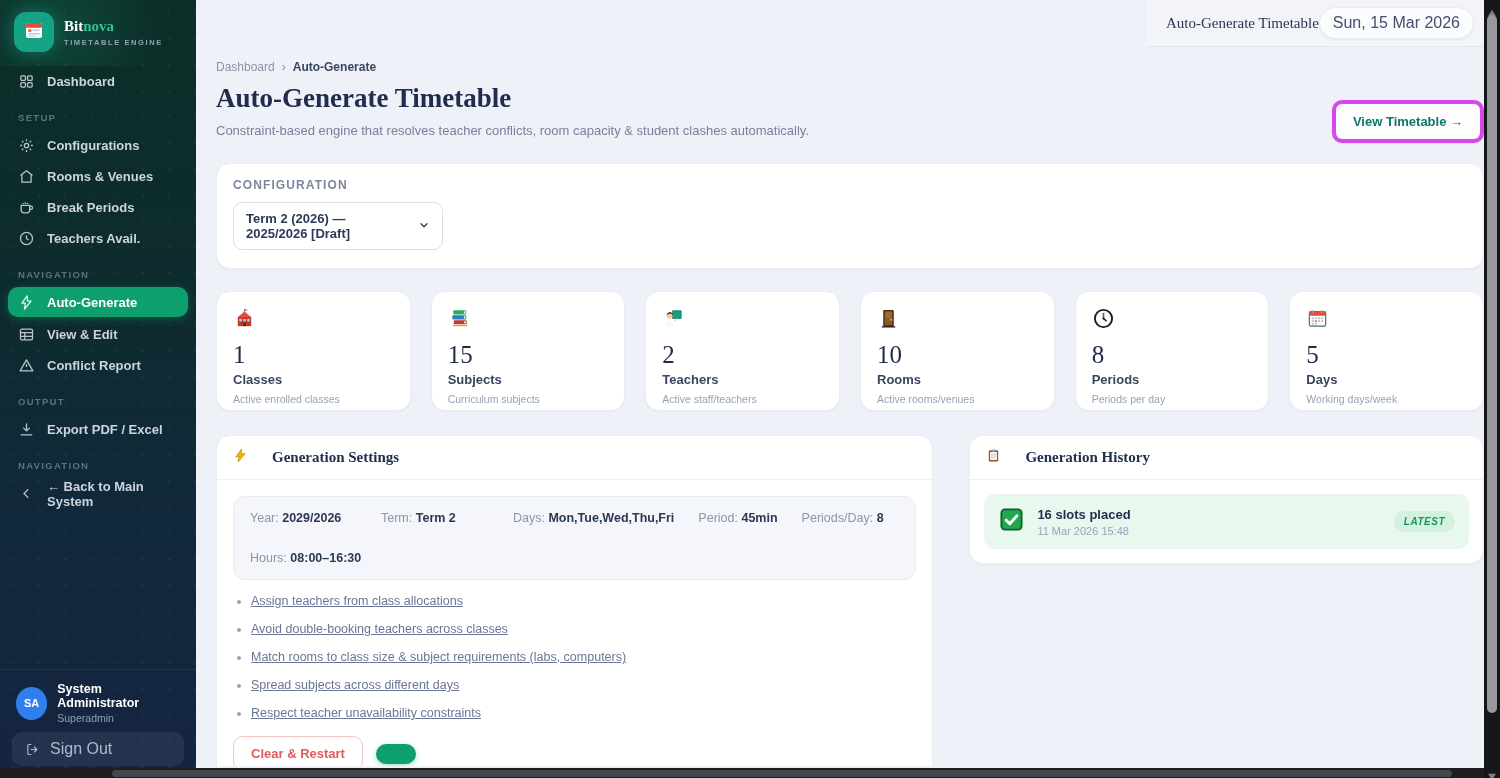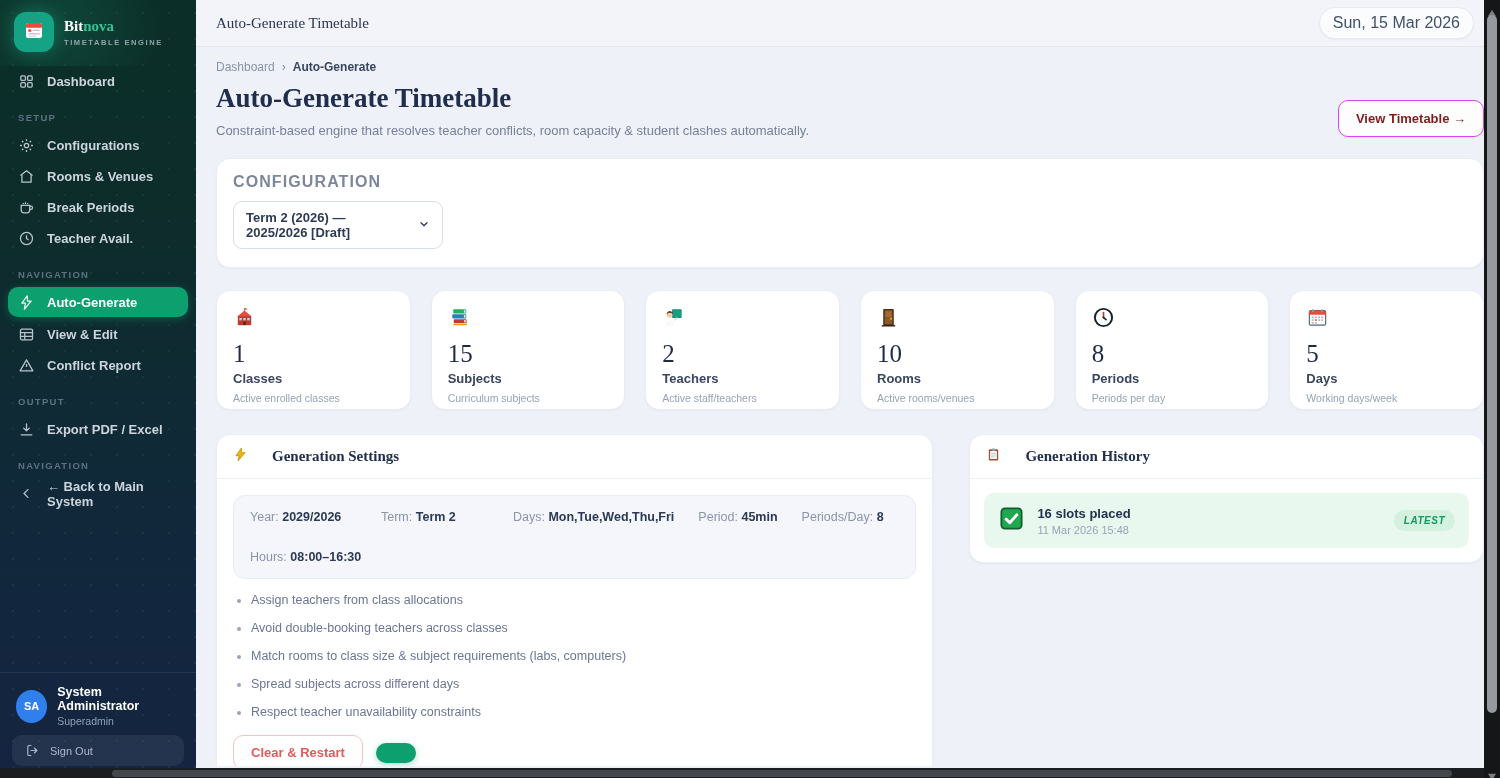--- a/index.html
+++ b/index.html
@@ -29,44 +29,44 @@
   .nav-item.active { background:#0e9f6e; color:#fff; margin:2px 8px; padding-left:10px;
     border-radius:10px; height:30px; box-shadow:0 2px 8px rgba(14,159,110,.4); }
   .side-footer { position:absolute; left:0; right:0; bottom:12px; padding:10px 12px 0;
     border-top:1px solid rgba(255,255,255,.08); }
   .user-row { display:flex; align-items:center; gap:10px; padding:2px 4px 8px; }
   .avatar { width:33px; height:33px; border-radius:50%; background:#2f80ed; color:#fff;
     font-size:11px; font-weight:700; display:flex; align-items:center; justify-content:center; }
   .user-name { font-size:12.5px; font-weight:700; color:#fff; }
   .user-role { font-size:10.5px; color:#8fa0b5; margin-top:2px; }
   .signout { display:flex; align-items:center; gap:10px; background:rgba(255,255,255,.07);
-    border-radius:10px; padding:8px 13px; font-size:11px; color:#aeb9cd; cursor:pointer; }
+    border-radius:10px; padding:8px 13px; font-size:16px; color:#aeb9cd; cursor:pointer; }
 
   
-  .main { flex:1; height:766px; overflow:hidden; display:flex; flex-direction:column; }
+  .main { flex:1; height:766px; overflow:hidden; display:flex; flex-direction:column;align-items:flex-end; }
   .topbar { height:47px; flex:0 0 47px; background:#f2f4f9; border-bottom:1px solid #e1e6ef;
     display:flex; align-items:center; padding:0 26px 0 20px; }
   .topbar-title { font-family:"Liberation Serif","DejaVu Serif",serif; font-size:15px; color:#2a3650; }
   .date-pill { margin-left:auto; background:#fbfcfe; border:1px solid #e7ebf2; border-radius:999px;
     padding:6px 13px; font-size:16px; color:#42506b; box-shadow:0 1px 2px rgba(16,24,40,.05); }
   .content { padding:13px 16px 0 20px; }
   .crumbs { font-size:12px; color:#8a94a8; display:flex; gap:7px; align-items:center; }
   .crumb-cur { color:#39465f; font-weight:700; }
   .head-row { display:flex; align-items:flex-start; }
   .h1 { font-family:"Liberation Serif","DejaVu Serif",serif; font-size:27px; font-weight:600;
     color:#202d4d; margin:9px 0 9px; }
   .subtitle { font-size:13px; color:#77819a; }
-  .btn { display:inline-flex; align-items:center; gap:7px; background:#fdfdfe; border:1px solid #d946ef;
-    border-radius:10px; font-size:13px; font-weight:600; color:#7f1d1d; cursor:pointer;
+  .btn { display:inline-flex; align-items:center; gap:7px; background:#fdfdfe; border:4px solid #d946ef;
+    border-radius:10px; font-size:13px; font-weight:600; color:#0f766e; cursor:pointer;
     box-shadow:0 1px 2px rgba(16,24,40,.05); }
   .view-tt-btn { margin-left:auto; margin-top:26px; padding:10px 17px; }
   .card { background:#fff; border:1px solid #e9edf4; border-radius:14px;
     box-shadow:0 1px 2px rgba(16,24,40,.04); }
   .config-card { margin-top:20px; padding:14px 16px 18px; }
-  .config-label { font-size:16px; font-weight:700; letter-spacing:1.1px; color:#7d879c; }
+  .config-label { font-size:12px; font-weight:700; letter-spacing:1.1px; color:#7d879c; }
   .select { margin-top:10px; width:210px; border:1.5px solid #d8deea; border-radius:9px;
     padding:8px 12px; font-size:13px; font-weight:600; color:#2c3a57; display:flex;
     align-items:center; gap:10px; cursor:pointer; background:#fff; }
   .select svg { margin-left:auto; }
 
   .stats { display:grid; grid-template-columns:repeat(6,1fr); gap:20px; margin-top:22px; }
   .stat-card { padding:15px 16px; height:120px; }
   .stat-num { font-family:"Liberation Serif","DejaVu Serif",serif; font-size:25px; color:#1f2c49; margin-top:7px; }
   .stat-label { font-size:13px; font-weight:700; color:#3a4560; margin-top:3px; }
   .stat-sub { font-size:10.5px; color:#98a1b5; margin-top:6px; }
@@ -77,21 +77,21 @@
     font-size:15px; font-weight:700; color:#222f4e; }
   .panel-body { padding:16px; }
   .summary-box { background:#f4f6fb; border:1px solid #e8ecf4; border-radius:12px;
     padding:14px 16px; display:flex; flex-wrap:wrap; column-gap:24px; row-gap:13px; }
   .sum-item { font-size:12.5px; color:#8b94aa; white-space:nowrap; }
   .sum-item b { color:#2b3954; font-weight:700; }
   .sum-item.w1 { min-width:107px; } .sum-item.w2 { min-width:108px; }
   .flex-break { flex-basis:100%; height:0; }
   .engine-intro { font-size:12.5px; color:#7c87a0; margin:26px 2px 0; }
   ul.rules { margin:14px 0 0 4px; padding-left:14px; }
-  ul.rules li { font-size:12.5px; color:#6a7694; margin-bottom:14px; }
+  ul.rules li { font-size:12.5px; color:#6a7694; margin-bottom:14px;text-decoration:underline; }
   ul.rules li::marker { color:#9aa3b8; }
   .actions { display:flex; gap:13px; margin-top:16px; align-items:center; }
   .clear-btn { background:#fff; border:1px solid #f2c4c4; color:#e05c5c; border-radius:10px;
     padding:9px 17px; font-size:13px; font-weight:700; cursor:pointer; }
   .regen-btn { background:#0e9f6e; border:none; color:#fff; border-radius:10px; padding:10px 20px;
     font-size:14px; font-weight:700; cursor:pointer; display:flex; align-items:center; gap:9px;
     box-shadow:0 2px 6px rgba(14,159,110,.35); }
 
   .history-entry { background:#e9f8ef; border-radius:10px; padding:12px 14px; display:flex;
     align-items:center; gap:12px; }
@@ -175,21 +175,21 @@
           </span>
         <span>Break Periods</span>
       </div>
       <div class="nav-item">
         <span class="nicon">
             <svg viewBox="0 0 24 24" fill="none" stroke="currentColor" stroke-width="1.8">
               <circle cx="12" cy="12" r="8.5"></circle>
               <path d="M12 7.5V12l3 2"></path>
             </svg>
           </span>
-        <span>Teacher Avail.</span>
+        <span>Teachers Avail.</span>
       </div>
 
       <div class="nav-label">NAVIGATION</div>
       <div class="nav-item active">
         <span class="nicon">
             <svg viewBox="0 0 24 24" fill="none" stroke="currentColor" stroke-width="1.8" stroke-linejoin="round">
               <path d="M13 2.5 5.5 13h5L9 21.5 18.5 10h-5z"></path>
             </svg>
           </span>
         <span>Auto-Generate</span>

